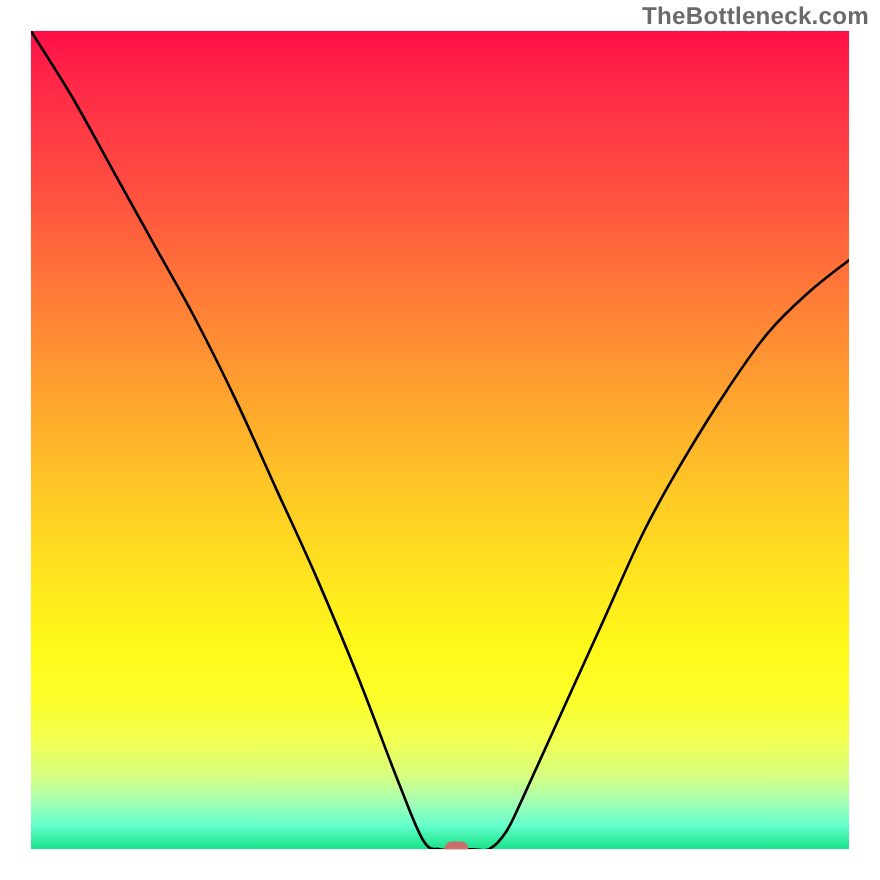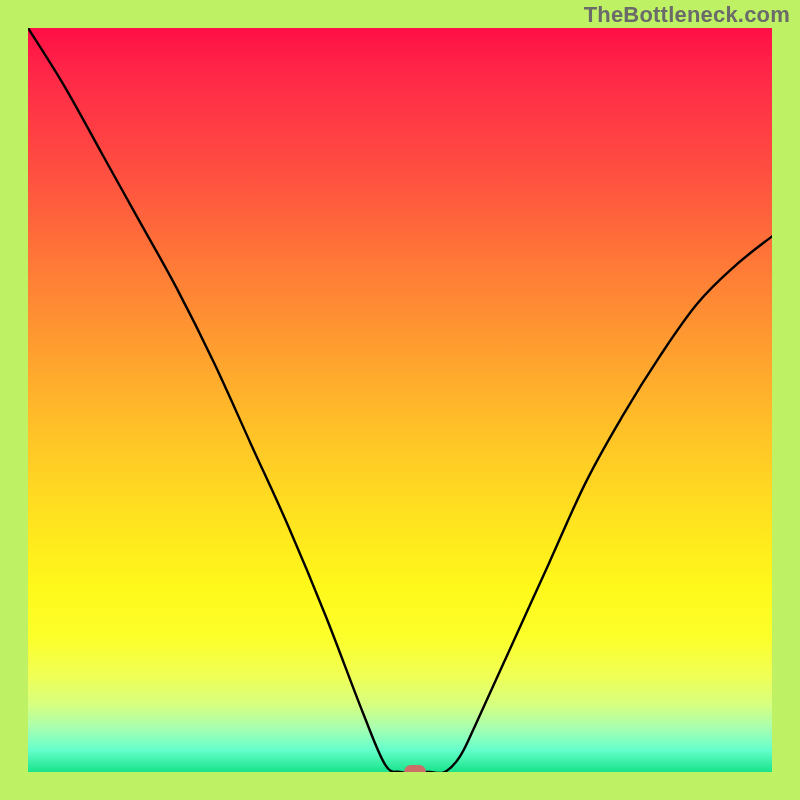--- a/index.html
+++ b/index.html
@@ -8,21 +8,21 @@
     width: 800px;
     height: 800px;
     background: #000;
     overflow: hidden;
     font-family: Arial, Helvetica, sans-serif;
   }
   .frame {
     position: relative;
     width: 800px;
     height: 800px;
-    background: #bef264;
+    background: #ffffff;
   }
   .watermark {
     position: absolute;
     top: 2px;
     right: 10px;
     font-size: 22px;
     font-weight: bold;
     color: #6a6a6a;
     letter-spacing: 0.2px;
     z-index: 10;

